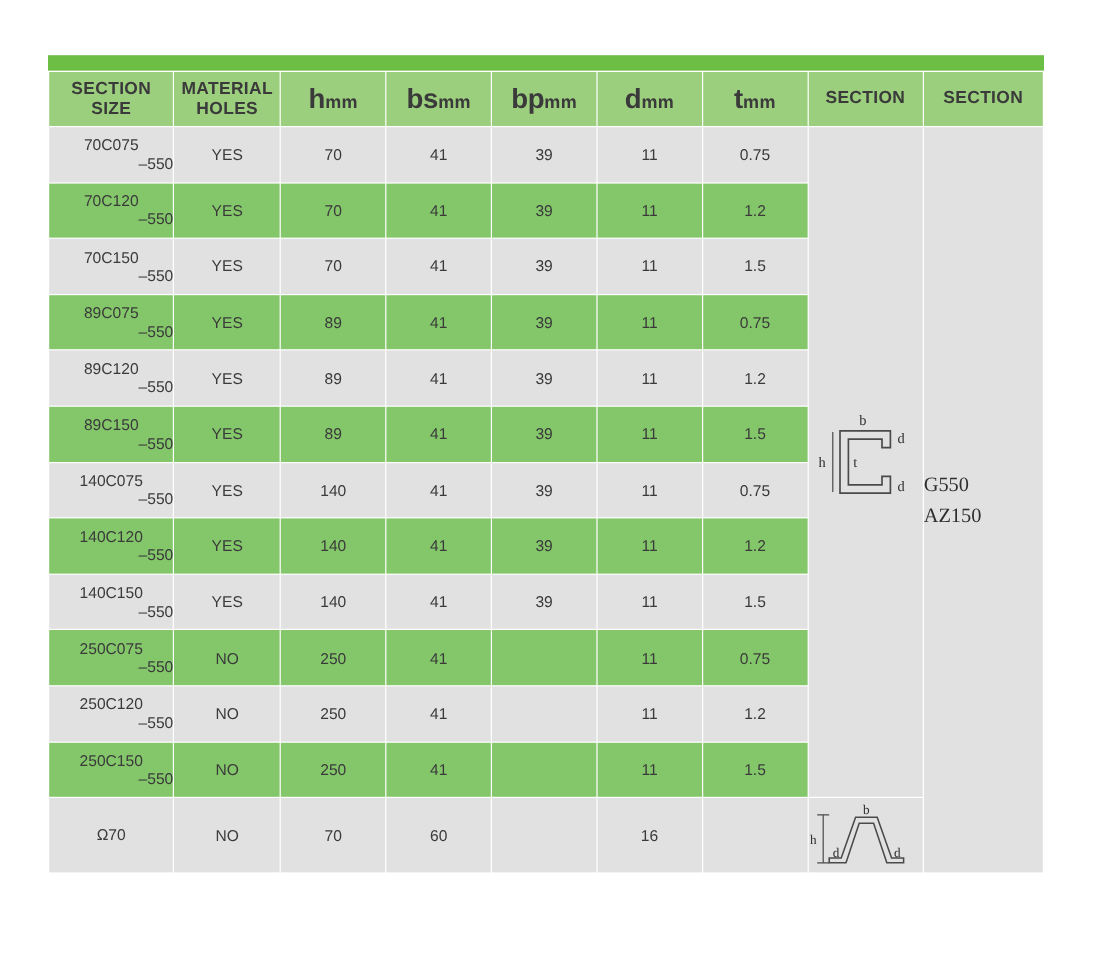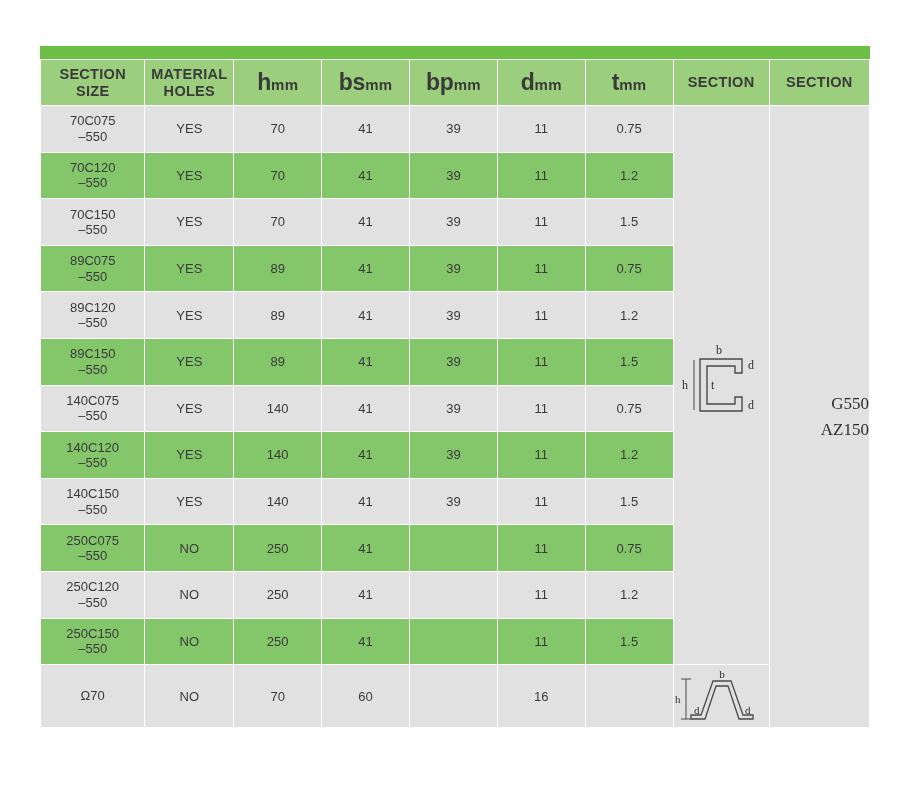--- a/index.html
+++ b/index.html
@@ -76,31 +76,31 @@
     font-size: 13px;
   }
   tbody tr.alt td {
     background: #84c76b;
   }
   td.size {
     font-size: 13px;
     line-height: 1.18;
     text-align: center;
   }
-  td.size .l2 { display:block; }
+  td.size .l2 { display:block;text-align:right; }
   td.fig {
     background: #e1e1e1 !important;
     position: relative;
   }
   .mat-text {
     font-family: "Liberation Serif", serif;
     font-size: 17px;
     line-height: 1.5;
     color: #2e2e2e;
-    text-align: right;
+    text-align: left;
   }
   .figbox {
     display: flex;
     align-items: center;
     justify-content: center;
   }
   tbody tr.last td { height: 62px; }
   col.c1 { width: 100px; }
   col.c2 { width: 85px; }
   col.c3 { width: 84px; }

